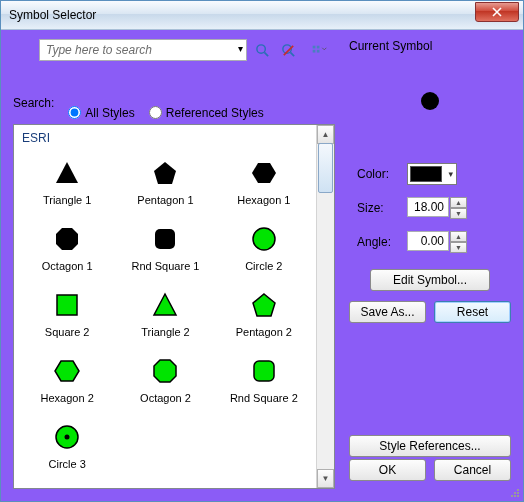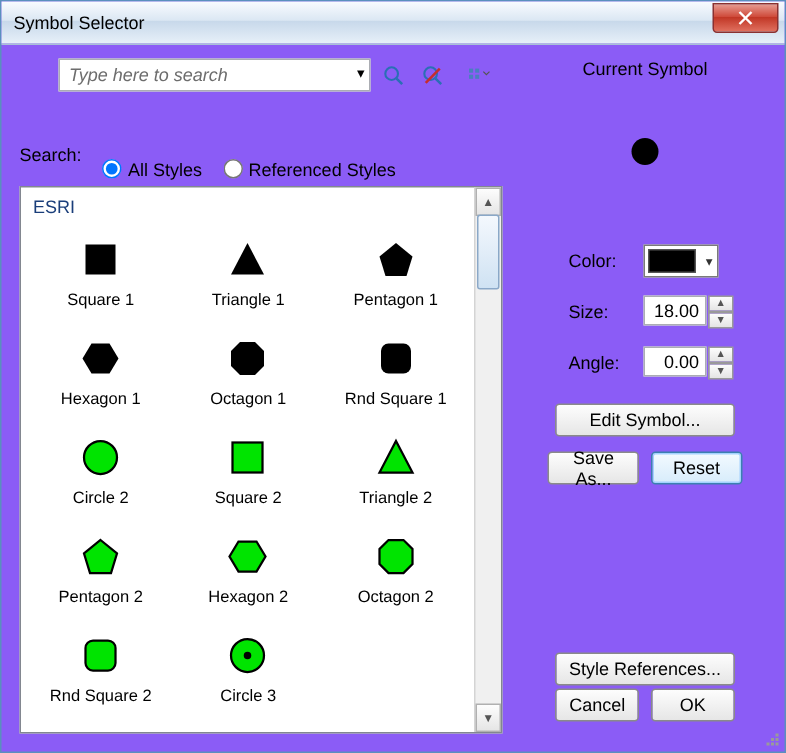--- a/index.html
+++ b/index.html
@@ -3,21 +3,21 @@
 <meta charset="utf-8">
 <style>
   html,body{margin:0;padding:0;font-family:"Segoe UI",Tahoma,sans-serif;font-size:12px;color:#000;background:#dde8ee;}
   .window{width:524px;height:502px;background:#8b5cf6;border:1px solid #5a8fbe;box-sizing:border-box;position:relative;box-shadow:0 0 4px rgba(0,0,0,.4);}
   .titlebar{height:28px;background:linear-gradient(#f8fbff,#dbe7f3 45%,#c7d8ea 46%,#e7f0f9);display:flex;align-items:center;padding:0 4px 0 8px;position:relative;border-bottom:1px solid #a9c0d7;}
   .titlebar .title{flex:1;font-size:12px;color:#000;}
   .close-btn{width:42px;height:18px;border-radius:0 0 3px 3px;background:linear-gradient(#e69a90,#cf4b3b 45%,#c03524 46%,#e0705f);border:1px solid #8a3030;color:#fff;display:flex;align-items:center;justify-content:center;font-weight:bold;cursor:pointer;margin-top:-6px;}
   .close-btn svg{width:10px;height:10px;}
   .body{position:absolute;top:28px;left:0;right:0;bottom:0;padding:10px 12px 12px 12px;box-sizing:border-box;display:flex;gap:14px;}
   .left{flex:1;display:flex;flex-direction:column;min-width:0;}
-  .right{width:162px;display:flex;flex-direction:column;align-items:center;}
+  .right{width:162px;display:flex;flex-direction:column;}
   .search-row{display:flex;align-items:flex-start;gap:4px;margin-bottom:24px;padding-left:26px;}
   .search-box{flex:1;position:relative;}
   .search-box input{width:100%;height:22px;box-sizing:border-box;border:1px solid #abadb3;padding:2px 20px 2px 6px;font-size:12px;color:#000;}
   .search-box input::placeholder{color:#6d6d6d;font-style:italic;}
   .search-box .drop{position:absolute;right:4px;top:4px;font-size:10px;color:#000;}
   .icon-btn{width:20px;height:20px;border:1px solid transparent;border-radius:2px;display:flex;align-items:center;justify-content:center;cursor:pointer;}
   .icon-btn svg{width:15px;height:15px;}
   .view-btn{width:30px;}
   .radio-row{display:flex;align-items:center;gap:14px;margin-bottom:4px;}
   .radio-row label{display:flex;align-items:flex-start;gap:4px;margin-top:21px;}
@@ -109,28 +109,20 @@
           </label>
       </div>
 
       <div class="list-frame">
         <div class="list-content">
           <div class="cat-header">ESRI</div>
           <div class="grid" id="grid">
               <div class="sym-cell">
                 <div class="shape">
                   <svg width="28" height="28" viewBox="0 0 28 28">
-                    <rect x="4" y="4" width="20" height="20" fill="#000" stroke="none" stroke-width="0"></rect>
-                  </svg>
-                </div>
-                <div class="lbl">Square 1</div>
-              </div>
-              <div class="sym-cell">
-                <div class="shape">
-                  <svg width="28" height="28" viewBox="0 0 28 28">
                     <polygon points="14,3 25,24 3,24" fill="#000" stroke="none" stroke-width="0"></polygon>
                   </svg>
                 </div>
                 <div class="lbl">Triangle 1</div>
               </div>
               <div class="sym-cell">
                 <div class="shape">
                   <svg width="28" height="28" viewBox="0 0 28 28">
                     <polygon points="14,3 25,12 21,25 7,25 3,12" fill="#000" stroke="none" stroke-width="0"></polygon>
                   </svg>
@@ -272,22 +264,22 @@
 
       <button class="btn btn-wide" style="width:120px;margin:0 auto 10px auto;display:block;">Edit Symbol...</button>
       <div class="btn-row">
         <button class="btn">Save As...</button>
         <button class="btn focus">Reset</button>
       </div>
 
       <div class="bottom-right">
         <button class="btn btn-wide">Style References...</button>
         <div class="btn-row">
+          <button class="btn">OK</button>
           <button class="btn">Cancel</button>
-          <button class="btn">OK</button>
         </div>
       </div>
     </div>
   </div>
 
   <div class="corner">
     <svg viewBox="0 0 12 12">
         <g fill="#9a9a9a">
           <rect x="8" y="8" width="2" height="2"></rect>
           <rect x="5" y="8" width="2" height="2"></rect>

